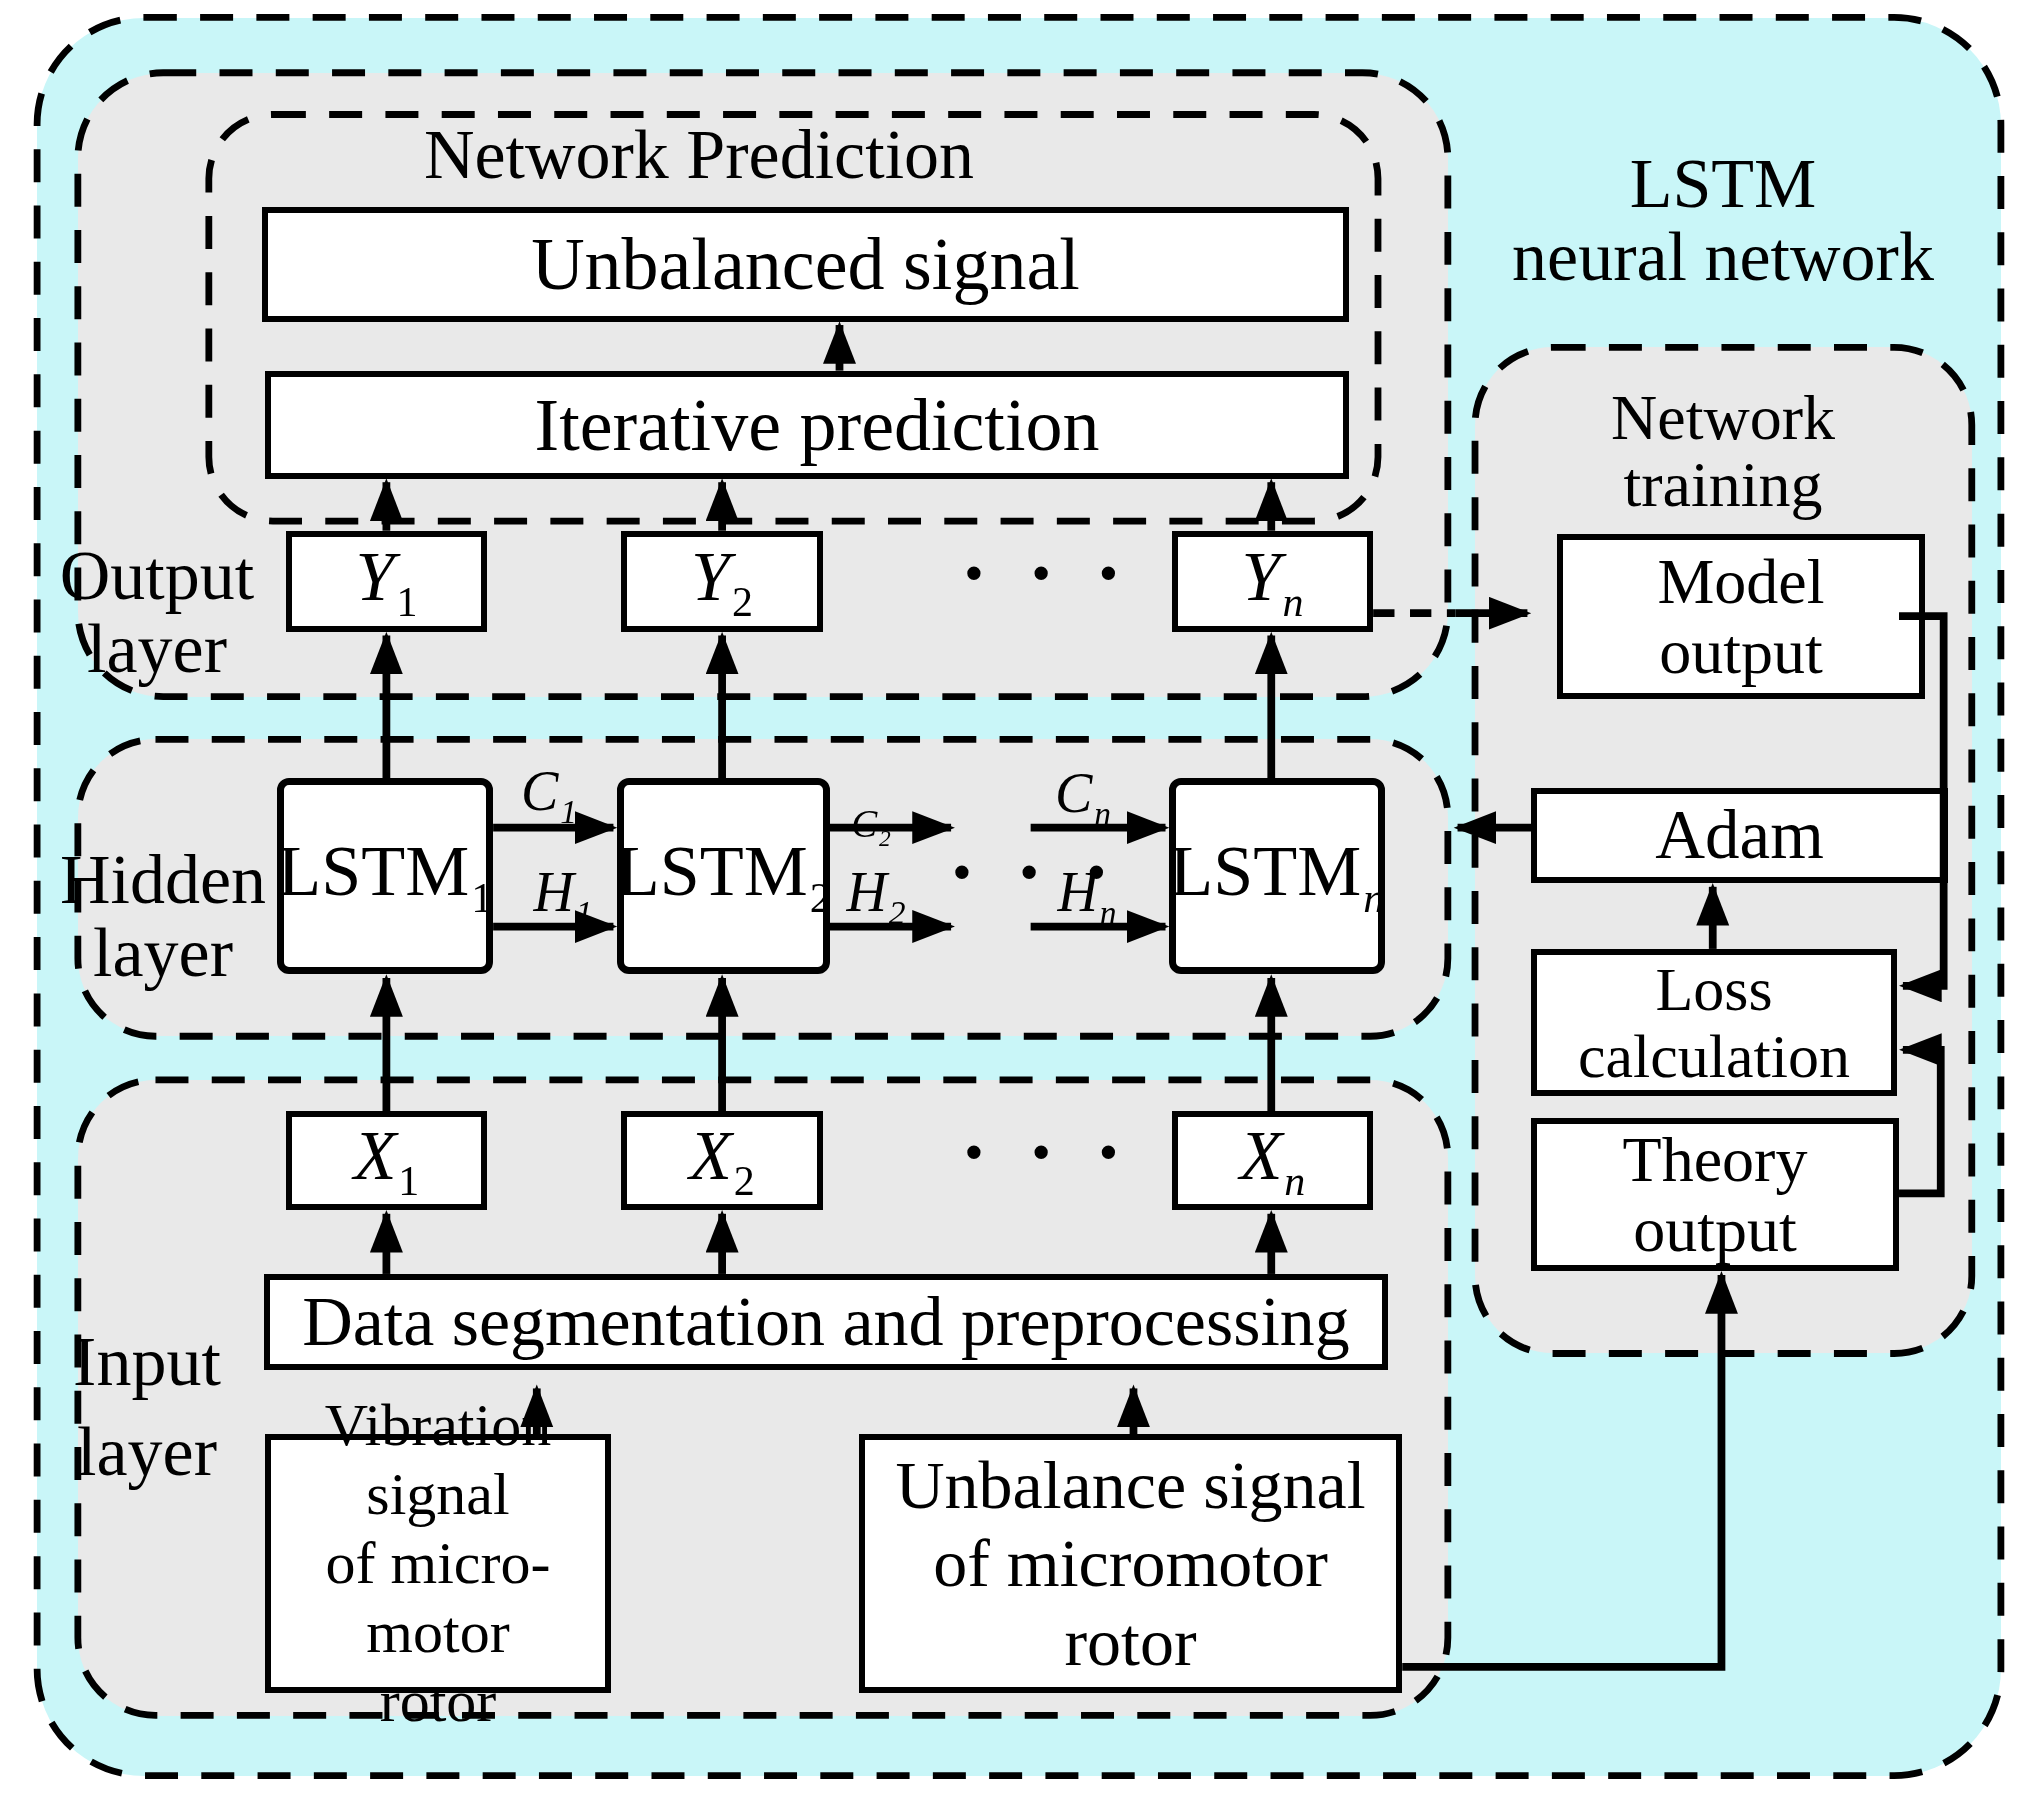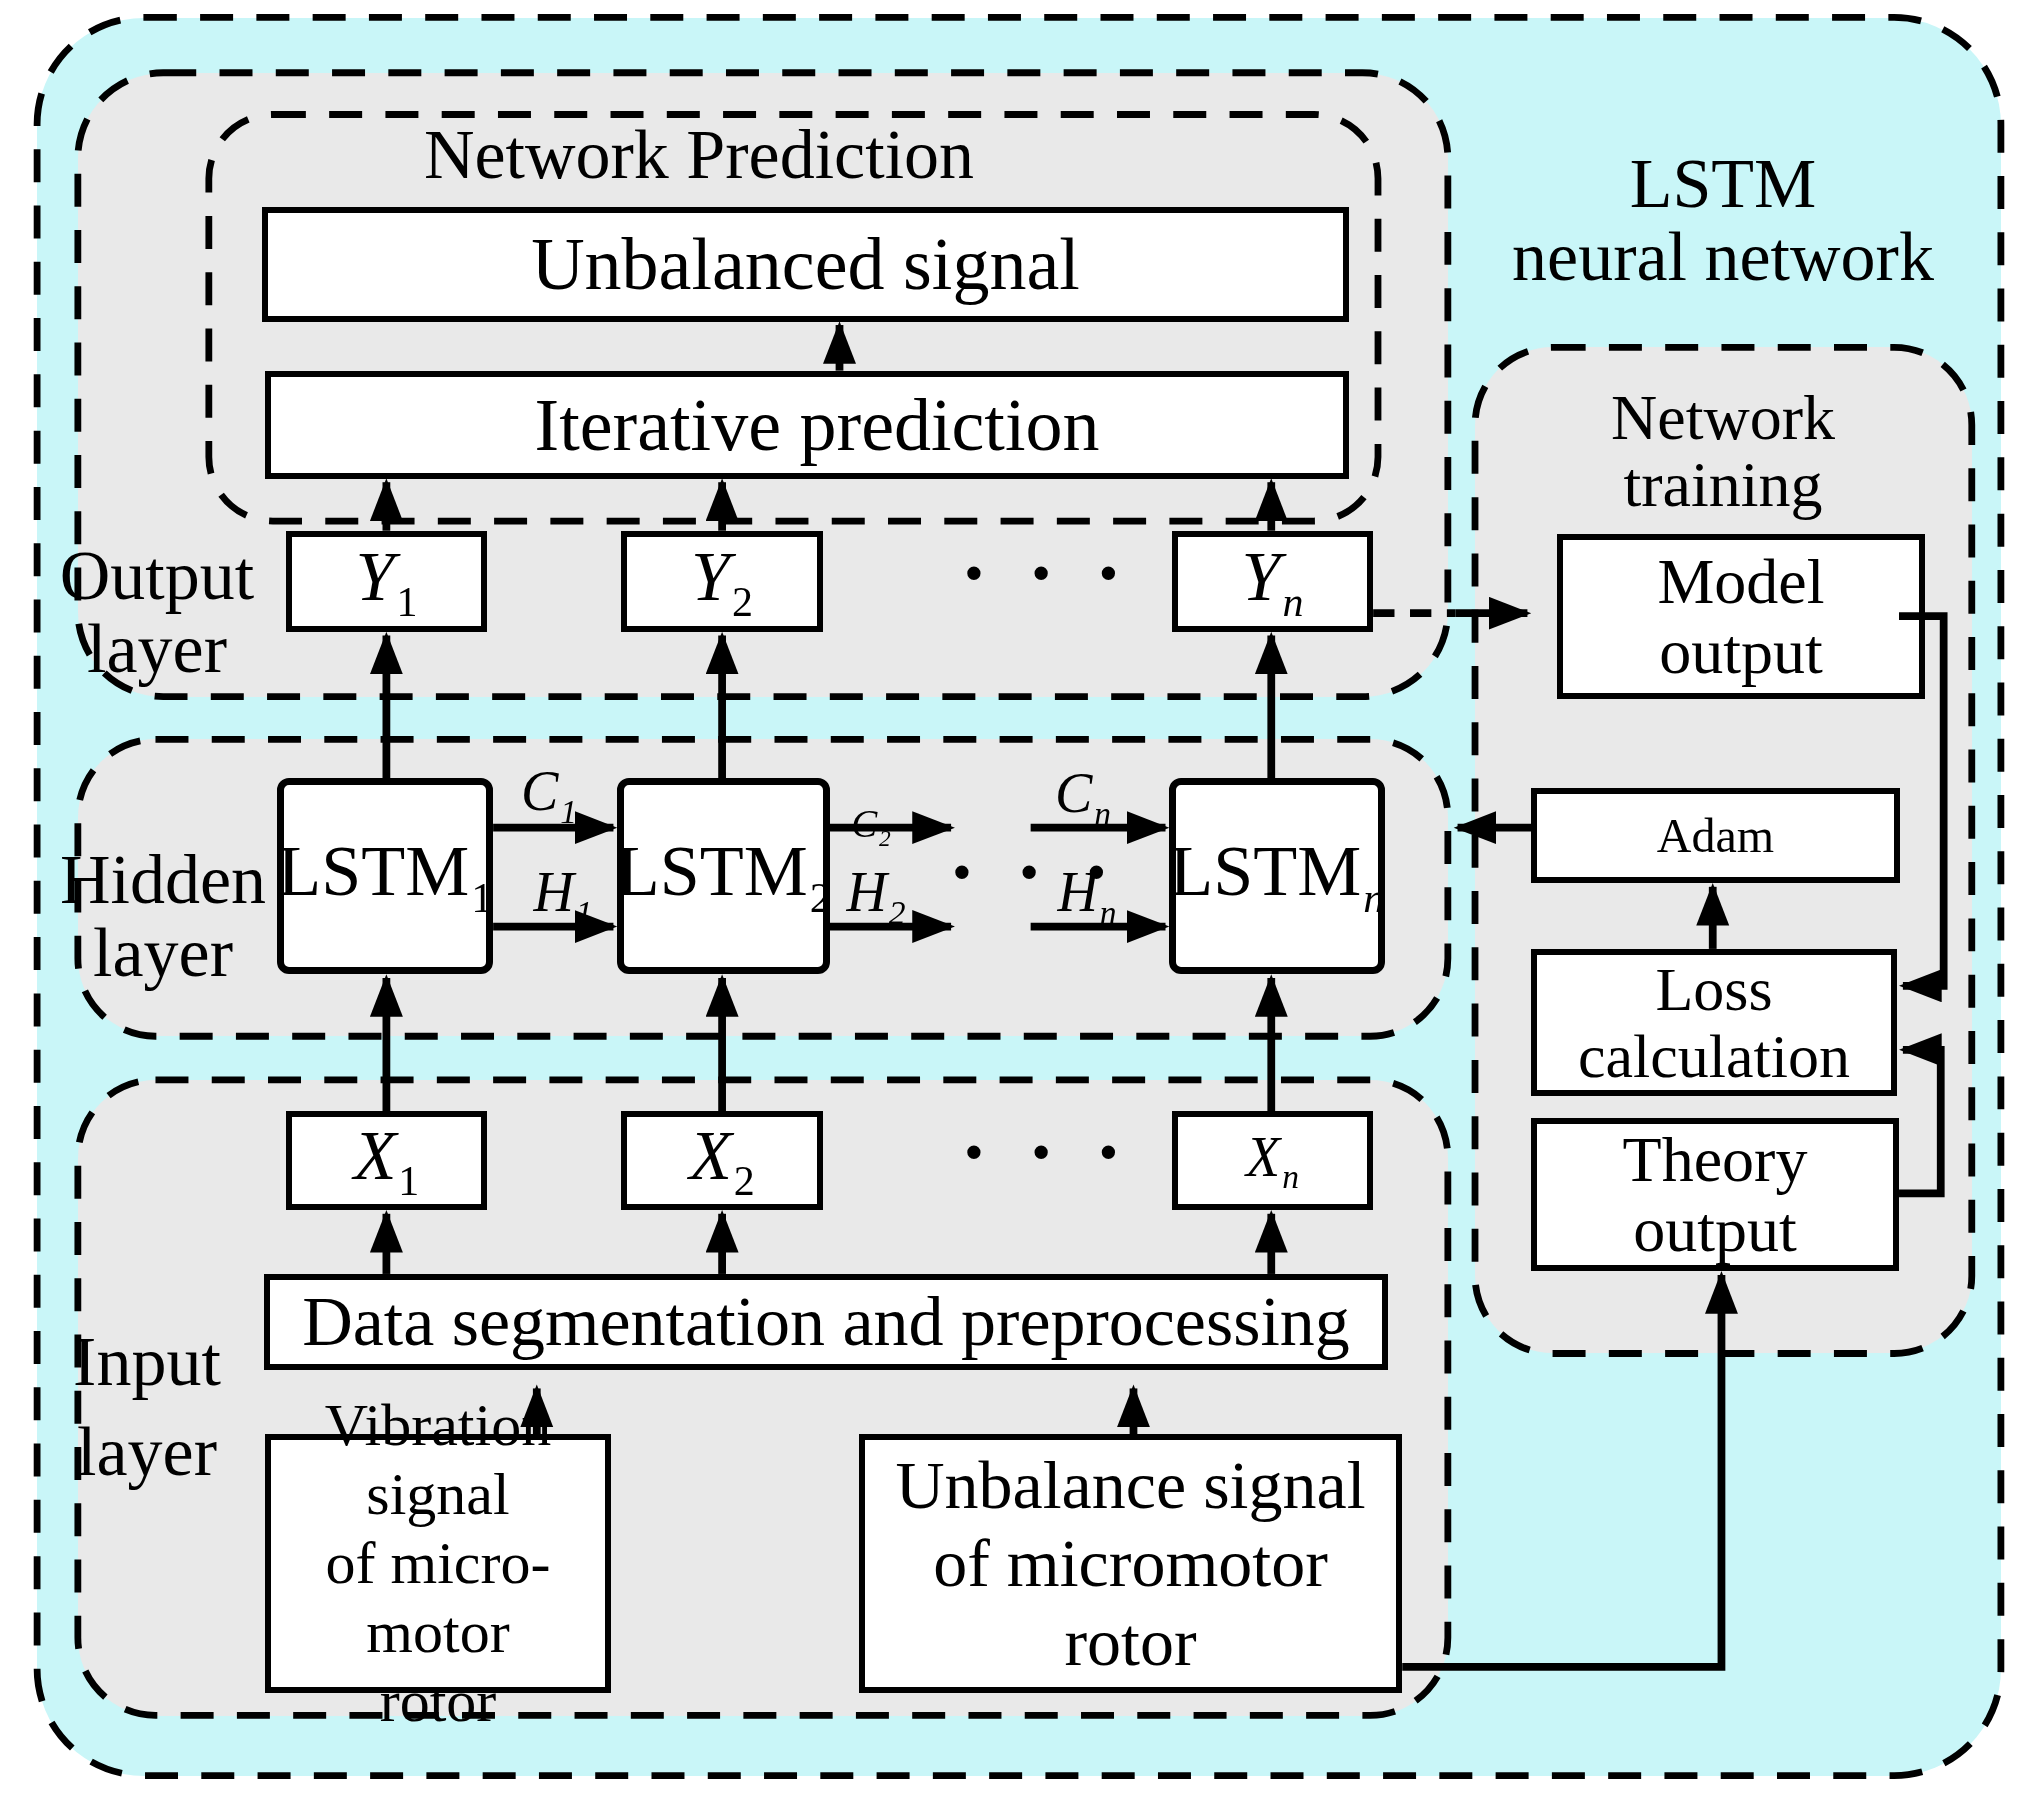--- a/index.html
+++ b/index.html
@@ -65,21 +65,21 @@
   <div class="box lstm" style="left:1169px;top:778px;width:216px;height:196px;font-size:72px;">
     <span><span>LSTM</span><sub class="it">n</sub></span>
   </div>
 
   <div class="box" style="left:286px;top:1111px;width:201px;height:99px;font-size:70px;">
     <span><i>X</i><sub>1</sub></span>
   </div>
   <div class="box" style="left:621px;top:1111px;width:202px;height:99px;font-size:70px;">
     <span><i>X</i><sub>2</sub></span>
   </div>
-  <div class="box" style="left:1172px;top:1111px;width:201px;height:99px;font-size:56px;">
+  <div class="box" style="left:1172px;top:1111px;width:201px;height:99px;font-size:70px;">
     <span><i>X</i><sub class="it">n</sub></span>
   </div>
 
   <div class="box" style="left:264px;top:1274px;width:1124px;height:96px;font-size:70px;">
     <div>Data segmentation and preprocessing</div>
   </div>
 
   <div class="box" style="left:265px;top:1434px;width:346px;height:259px;font-size:60px;line-height:1.15;">
     <div>Vibration signal</div>
     <div>of micro-motor</div>
@@ -89,21 +89,21 @@
   <div class="box" style="left:859px;top:1434px;width:543px;height:259px;font-size:68px;line-height:1.15;">
     <div>Unbalance signal</div>
     <div>of micromotor</div>
     <div>rotor</div>
   </div>
 
   <div class="box" style="left:1531px;top:534px;width:368px;height:165px;font-size:64px;line-height:1.08;margin-left:26px;">
     <div>Model</div>
     <div>output</div>
   </div>
-  <div class="box" style="left:1531px;top:788px;width:369px;height:95px;font-size:48px;">
+  <div class="box" style="left:1531px;top:788px;width:417px;height:95px;font-size:69px;">
     <div>Adam</div>
   </div>
   <div class="box" style="left:1531px;top:949px;width:366px;height:147px;font-size:62px;line-height:1.08;">
     <div>Loss</div>
     <div>calculation</div>
   </div>
   <div class="box" style="left:1531px;top:1118px;width:368px;height:153px;font-size:64px;line-height:1.08;">
     <div>Theory</div>
     <div>output</div>
   </div>

